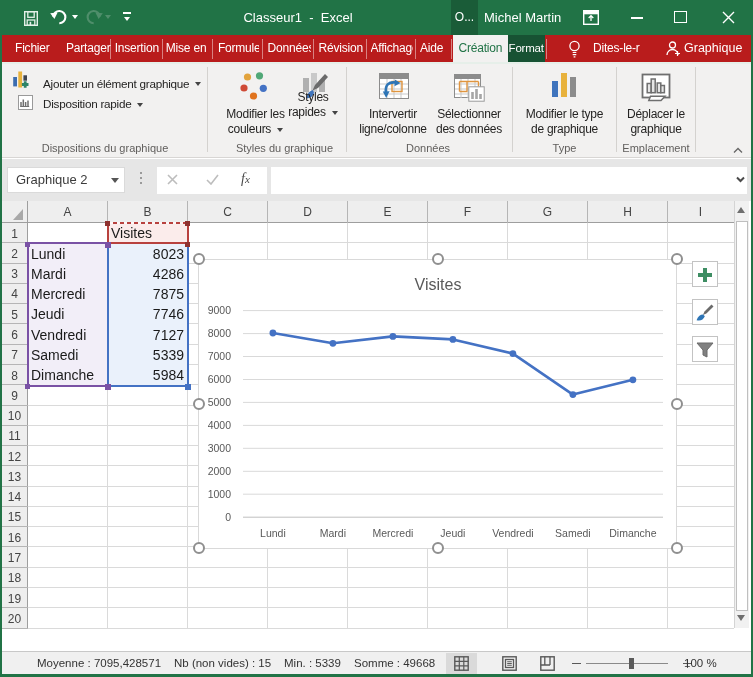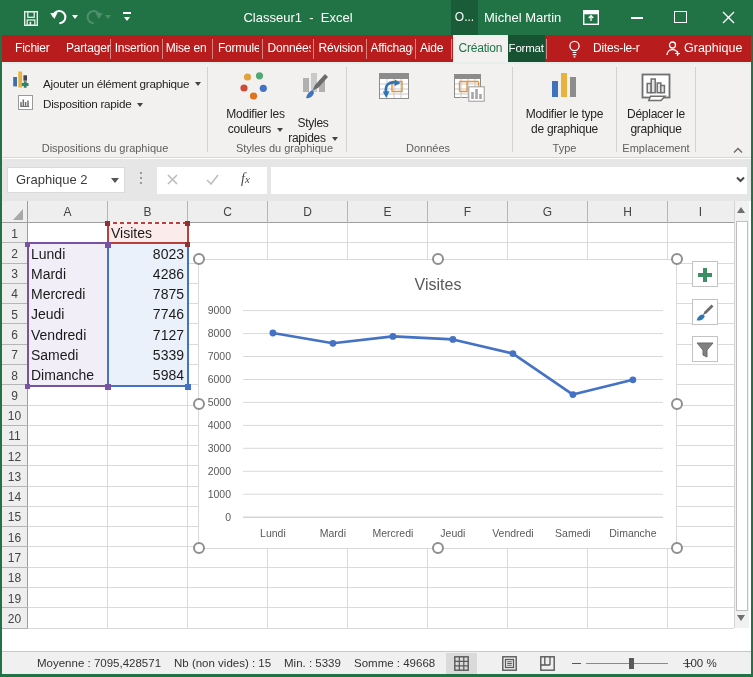--- a/index.html
+++ b/index.html
@@ -151,41 +151,43 @@
       <circle cx="14.5" cy="24" r="3.6" fill="#e0731d"></circle>
     </svg>
     <div class="rbtn-text" style="left:214px;width:83px;top:45px">Modifier les<br>couleurs <span class="caret"></span></div>
     <svg class="abs" style="left:301px;top:8px" width="28" height="30" viewBox="0 0 28 30">
       <rect x="2" y="8" width="6" height="14" fill="#b0b0b0"></rect>
       <rect x="10" y="3" width="6" height="19" fill="#c9c9c9"></rect>
       <rect x="18" y="10" width="6" height="12" fill="#b0b0b0"></rect>
       <path d="M24 4 L14 15 l-2.5 5.5 L17 18 L27 7 Z" fill="#6b6b6b"></path>
       <path d="M12 20 q-5 1 -7 8 q6 1 8 -5 Z" fill="#3f74bd"></path>
     </svg>
-    <div class="rbtn-text" style="left:283px;width:60px;top:54px">Styles<br>rapides <span class="caret"></span></div>
+    <div class="rbtn-text" style="left:283px;width:60px;top:28px">Styles<br>rapides <span class="caret"></span></div>
     <div class="rlabel" style="left:218px;width:133px">Styles du graphique</div>
     <div class="rsep" style="left:346px"></div>
 
     <svg class="abs" style="left:378.5px;top:10.5px" width="30" height="26" viewBox="0 0 30 26">
       <rect x="0.5" y="0.5" width="29" height="25" fill="#fff" stroke="#8c8c8c"></rect>
       <rect x="1" y="1" width="28" height="5" fill="#8c8c8c"></rect>
       <path d="M1 11 h28 M1 16 h28 M1 21 h28 M8 6 v19 M15 6 v19 M22 6 v19" stroke="#c9c9c9" stroke-width="1"></path>
       <rect x="13" y="8.5" width="10" height="10" fill="none" stroke="#e0953f" stroke-width="1.4"></rect>
       <path d="M7 19 C 6 12.5, 9.5 8.5, 16.5 9.5" fill="none" stroke="#2e75b6" stroke-width="2.6"></path>
       <path d="M7.2 25 L3.8 18.5 L10.6 18.2 Z" fill="#2e75b6"></path>
       <path d="M21.5 10 L15.8 6.5 L15.5 13.3 Z" fill="#2e75b6"></path>
     </svg>
+    <div class="rbtn-text" style="left:352px;width:82px;top:45px">Intervertir<br>ligne/colonne</div>
     <svg class="abs" style="left:454px;top:12px" width="31" height="28" viewBox="0 0 31 28">
       <rect x="0.5" y="0.5" width="26" height="23" fill="#fff" stroke="#8c8c8c"></rect>
       <rect x="1" y="1" width="25" height="4" fill="#8c8c8c"></rect>
       <path d="M1 10 h25 M1 15 h25 M1 20 h25 M7 5 v19 M14 5 v19 M21 5 v19" stroke="#c9c9c9" stroke-width="1"></path>
       <path d="M5.5 7.5 h19 M5.5 17.5 h8 M5.5 7.5 v10 M24.5 7.5 v5 M13 7.5 v10" fill="none" stroke="#e0953f" stroke-width="1.4"></path>
       <rect x="14.8" y="12.8" width="15.4" height="14.4" fill="#fff" stroke="#9a9a9a"></rect>
       <path d="M18.5 25 v-7 M22.5 25 v-10 M26.5 25 v-5" stroke="#a6a6a6" stroke-width="2.6"></path>
     </svg>
+    <div class="rbtn-text" style="left:427px;width:84px;top:45px">Sélectionner<br>des données</div>
     <div class="rlabel" style="left:385px;width:86px">Données</div>
     <div class="rsep" style="left:512px"></div>
 
     <svg class="abs" style="left:551px;top:11px" width="27" height="25" viewBox="0 0 27 25">
       <rect x="1" y="8" width="6" height="16" fill="#3f74bd"></rect>
       <rect x="10" y="0" width="6" height="24" fill="#e8b23c"></rect>
       <rect x="19" y="4" width="6" height="20" fill="#8c8c8c"></rect>
     </svg>
     <div class="rbtn-text" style="left:519px;width:91px;top:45px">Modifier le type<br>de graphique</div>
     <div class="rlabel" style="left:519px;width:91px">Type</div>

